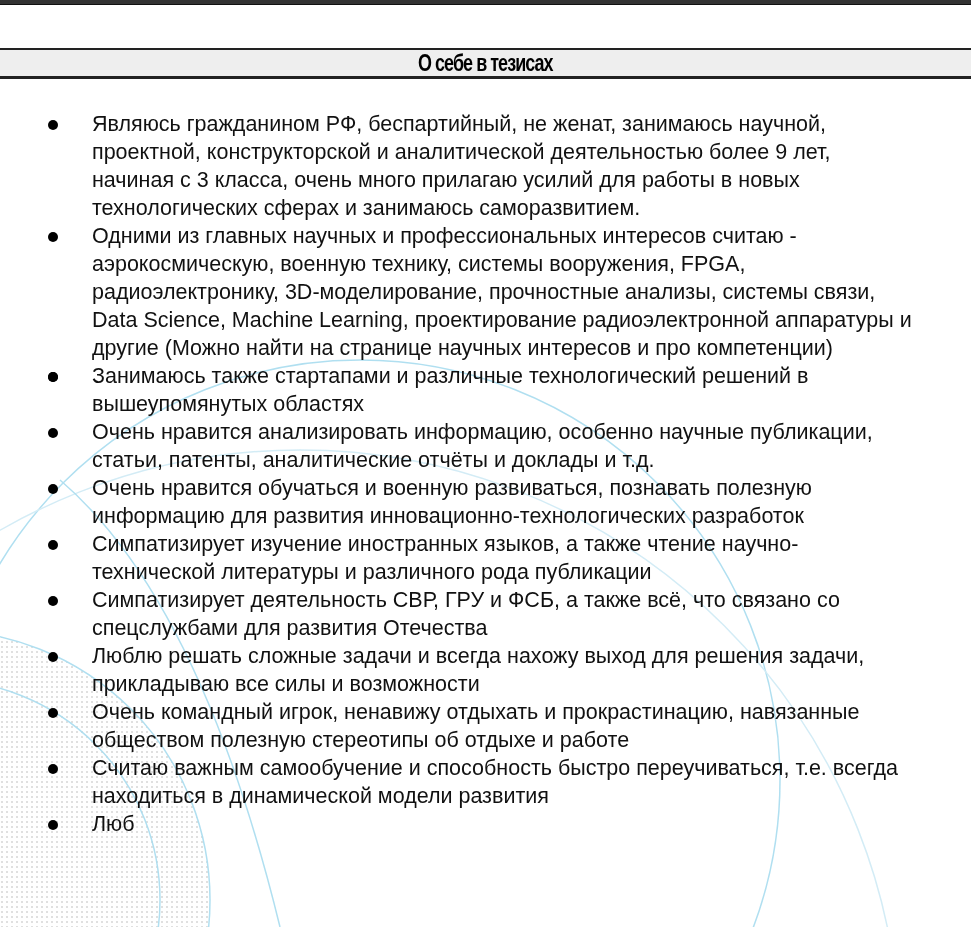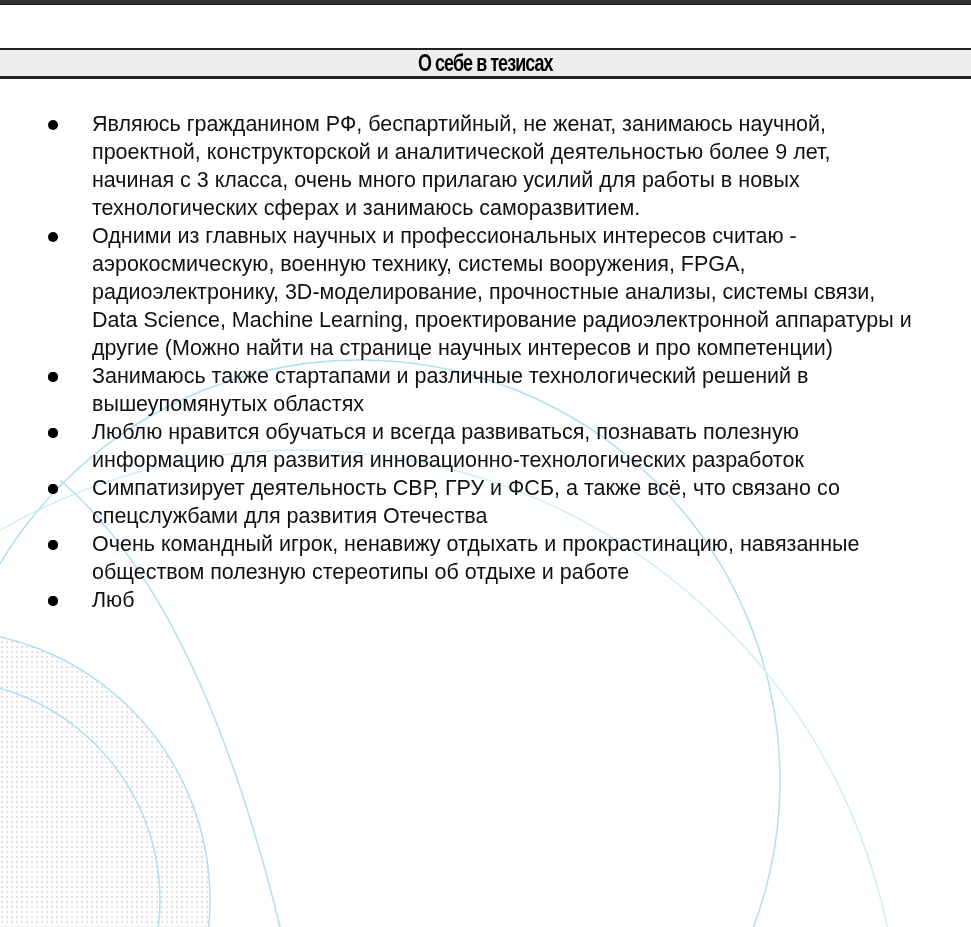--- a/index.html
+++ b/index.html
@@ -46,25 +46,29 @@
 начиная с 3 класса, очень много прилагаю усилий для работы в новых
 технологических сферах и занимаюсь саморазвитием.</span></li>
   <li><span class="bullet"></span><span>Одними из главных научных и профессиональных интересов считаю -
 аэрокосмическую, военную технику, системы вооружения, FPGA,
 радиоэлектронику, 3D-моделирование, прочностные анализы, системы связи,
 Data Science, Machine Learning, проектирование радиоэлектронной аппаратуры и
 другие (Можно найти на странице научных интересов и про компетенции)</span></li>
   <li><span class="bullet"></span></li>
   <li><span class="bullet"></span><span>Занимаюсь также стартапами и различные технологический решений в
 вышеупомянутых областях</span></li>
-  <li><span class="bullet"></span></li>
-  <li><span class="bullet"></span><span>Люблю нравится обучаться и всегда развиваться, познавать полезную
+  <li><span class="bullet"></span><span>Очень нравится анализировать информацию, особенно научные публикации,
+статьи, патенты, аналитические отчёты и доклады и т.д.</span></li>
+  <li><span class="bullet"></span><span>Очень нравится обучаться и военную развиваться, познавать полезную
 информацию для развития инновационно-технологических разработок</span></li>
-  <li><span class="bullet"></span></li>
+  <li><span class="bullet"></span><span>Симпатизирует изучение иностранных языков, а также чтение научно-
+технической литературы и различного рода публикации</span></li>
   <li><span class="bullet"></span><span>Симпатизирует деятельность СВР, ГРУ и ФСБ, а также всё, что связано со
 спецслужбами для развития Отечества</span></li>
-  <li><span class="bullet"></span></li>
+  <li><span class="bullet"></span><span>Люблю решать сложные задачи и всегда нахожу выход для решения задачи,
+прикладываю все силы и возможности</span></li>
   <li><span class="bullet"></span><span>Очень командный игрок, ненавижу отдыхать и прокрастинацию, навязанные
 обществом полезную стереотипы об отдыхе и работе</span></li>
-  <li><span class="bullet"></span></li>
+  <li><span class="bullet"></span><span>Считаю важным самообучение и способность быстро переучиваться, т.е. всегда
+находиться в динамической модели развития</span></li>
   <li><span class="bullet"></span></li>
   <li><span>Люб</span></li>
 </ul>
 
 </body></html>

